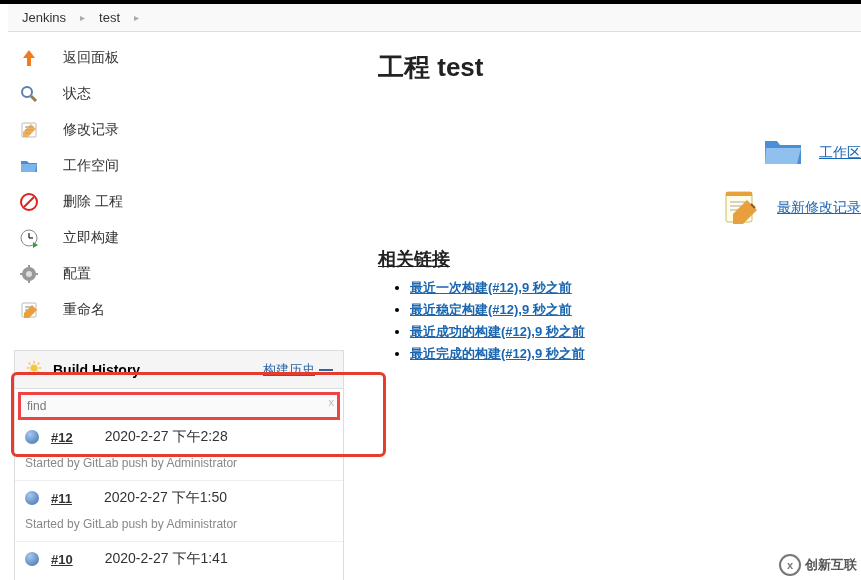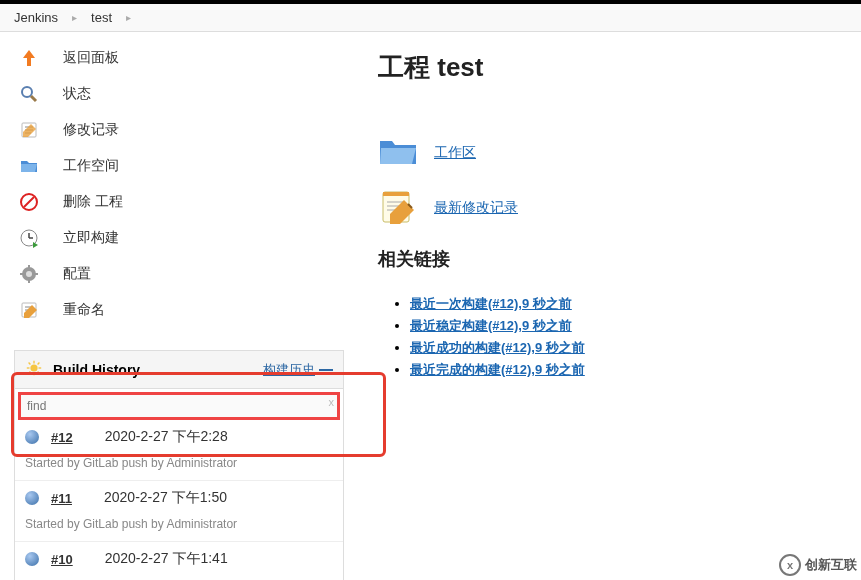--- a/index.html
+++ b/index.html
@@ -1,20 +1,20 @@
 <!DOCTYPE html>
 <html><head>
   <meta charset="utf-8">
   <style>
     * { margin: 0; padding: 0; box-sizing: border-box; }
     body { font-family: Arial, Helvetica, sans-serif; font-size: 13px; background: #fff; width: 861px; height: 580px; position: relative; overflow: hidden; }
     
     .top-bar { height: 4px; background: #000; }
     
-    .breadcrumb { padding: 6px 14px; border-bottom: 1px solid #ddd; display: flex; align-items: center; gap: 14px; font-size: 13px; color: #333; background: #f9f9f9; }
+    .breadcrumb { padding: 6px 14px; border-bottom: 1px solid #ddd; display: flex; align-items: center; gap: 14px; font-size: 13px; color: #333; background: #f9f9f9; margin-left: 8px; }
     .breadcrumb span { color: #333; }
     .breadcrumb .sep { color: #aaa; font-size: 10px; }
     
     .layout { display: flex; }
     
     .sidebar { width: 360px; padding: 8px 0 0 14px; }
     .sidebar-item { display: flex; align-items: center; gap: 23px; padding: 7px 4px; cursor: pointer; }
     .sidebar-item span.label { color: #333; font-size: 14px; }
     
     .icon-wrap { width: 22px; height: 22px; display: flex; align-items: center; justify-content: center; position: relative; }
@@ -36,24 +36,24 @@
     .build-row-top { display: flex; align-items: center; gap: 12px; }
     .build-num { color: #333; font-weight: bold; text-decoration: underline; font-size: 13px; }
     .build-date { color: #333; font-size: 14px; margin-left: 20px; }
     .build-sub { color: #888; font-size: 12px; margin-top: 10px; margin-left: 0; }
     .ball { width: 14px; height: 14px; border-radius: 50%; background: radial-gradient(circle at 35% 30%, #a8c8f0, #3b6fa8); }
     
     .main { padding: 18px 0 0 18px; flex: 1; }
     .page-title { font-size: 26px; font-weight: bold; color: #222; margin-bottom: 30px; }
     
     .main-links { margin-top: 50px; }
-    .main-link-row { display: flex; align-items: center; gap: 16px; margin-bottom: 18px; }
+    .main-link-row { display: flex; align-items: center; gap: 16px; margin-bottom: 18px; justify-content: flex-end; }
     .main-link-row a { color: #1b66b1; text-decoration: underline; font-size: 14px; }
     
-    .section-h { font-size: 18px; font-weight: bold; color: #222; margin-top: 20px; margin-bottom: 24px; }
+    .section-h { font-size: 18px; font-weight: bold; color: #222; margin-top: 20px; margin-bottom: 8px; text-decoration: underline; }
     .link-list { list-style: disc; margin-left: 32px; }
     .link-list li { margin-bottom: 4px; font-weight: bold; }
     .link-list a { color: #1b66b1; text-decoration: underline; font-size: 13px; }
     
     .watermark { position: absolute; right: 4px; bottom: 4px; display: flex; align-items: center; gap: 4px; font-size: 13px; color: #555; font-weight: bold; }
     .watermark-circ { width: 22px; height: 22px; border: 2px solid #777; border-radius: 50%; display: flex; align-items: center; justify-content: center; font-size: 11px; color: #777; }
   </style>
 </head>
 <body>
 

